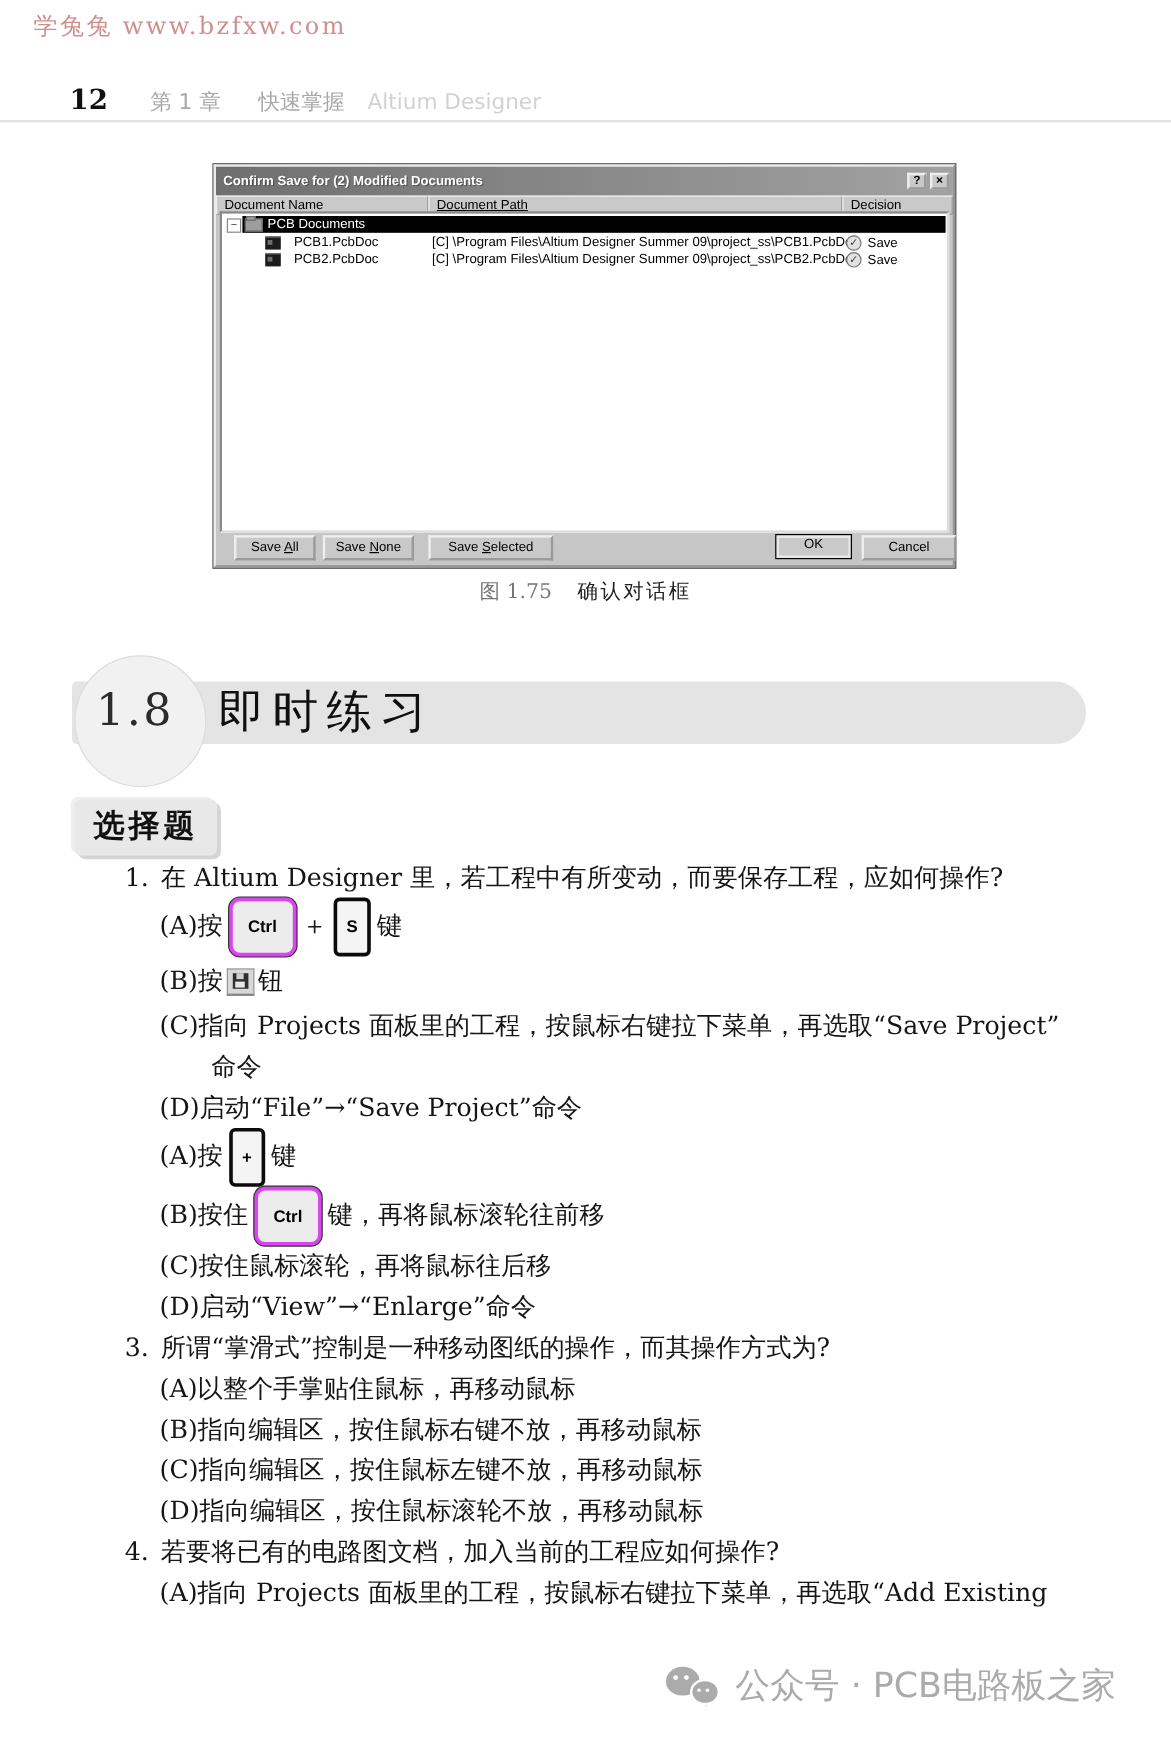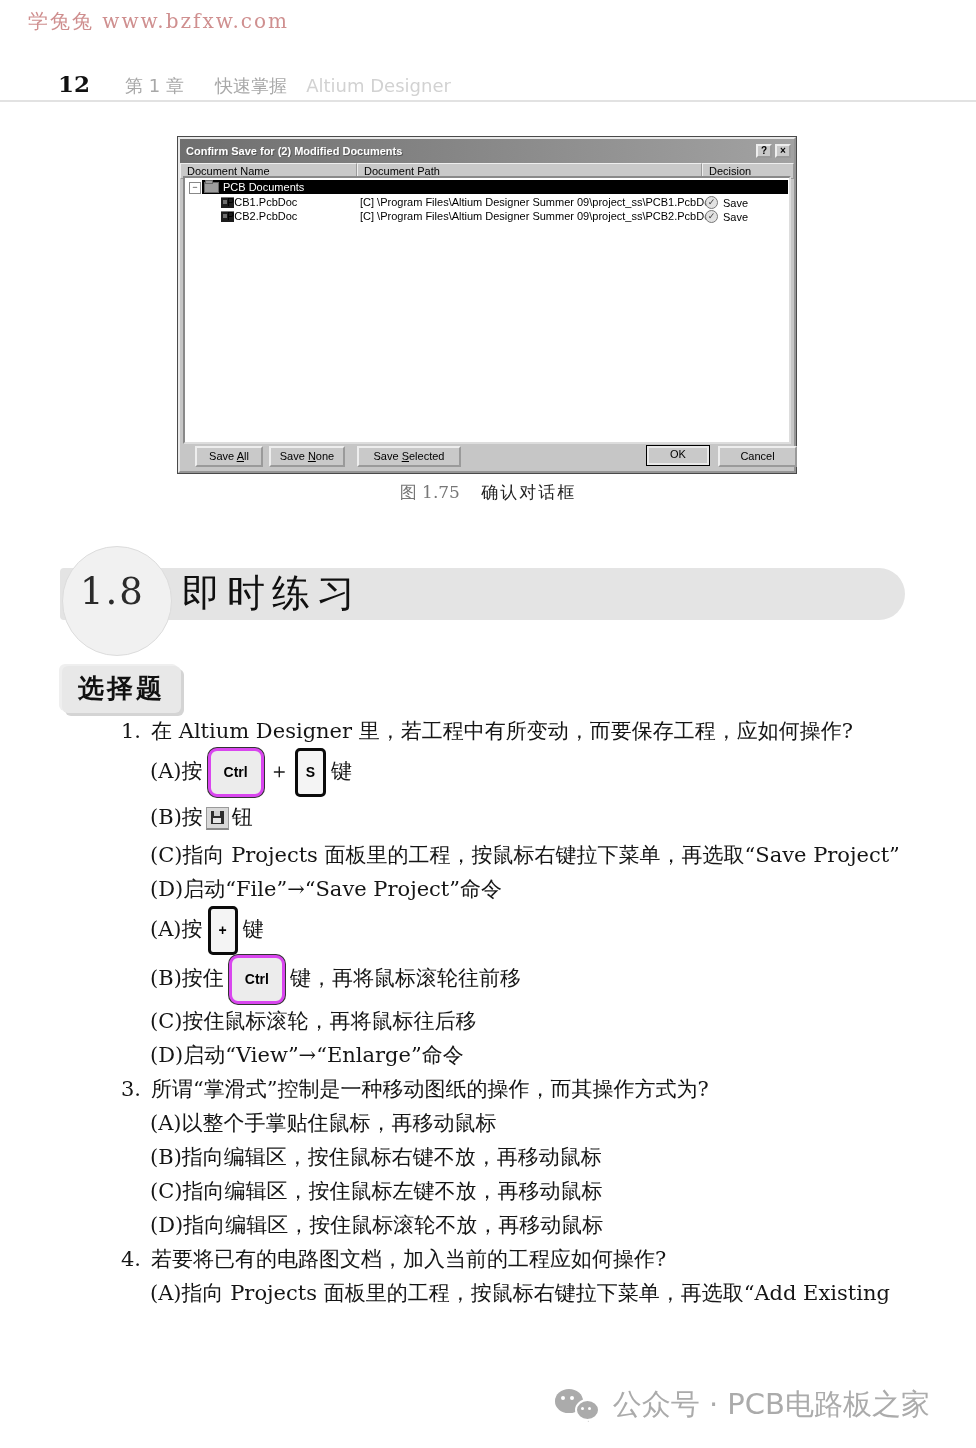--- a/index.html
+++ b/index.html
@@ -33,21 +33,21 @@
   .grow{position:absolute;left:0;right:0;top:2px;height:14px;}
   .expand{position:absolute;left:4px;top:2px;width:10px;height:10px;border:1px solid #888;background:#fff;
           font-size:9px;line-height:8px;text-align:center;color:#333;}
   .gbar{position:absolute;left:17px;right:1px;top:0;height:14px;background:#000;color:#fff;
         display:flex;align-items:center;}
   .folder{width:13px;height:9px;background:#9d9d9d;margin:0 4px 0 2px;position:relative;border:1px solid #666;}
   .folder::before{content:"";position:absolute;left:0;top:-3px;width:6px;height:2px;background:#9d9d9d;border:1px solid #666;}
   .drow{position:absolute;left:0;right:0;height:14px;white-space:nowrap;}
   .docicon{position:absolute;left:36px;top:1px;width:13px;height:10px;background:#1c1c1c;border-top:1px solid #777;}
   .docicon::after{content:"";position:absolute;left:2px;top:2px;width:4px;height:4px;background:#6e6e6e;}
-  .dname{position:absolute;left:42px;top:0;text-align:center;}
+  .dname{position:absolute;left:60px;top:0;text-align:center;}
   .dpath{position:absolute;left:175px;top:0;}
   .ddec{position:absolute;left:520px;top:0;display:flex;align-items:center;}
   .chk{width:11px;height:11px;border-radius:50%;border:1px solid #777;background:#e2e2e2;color:#3a3a3a;
        font-size:9px;line-height:10px;text-align:center;margin-right:5px;}
   .dlgbtn{position:absolute;height:21px;background:#c9c9c9;border:2px outset #eee;box-sizing:border-box;
           font-size:11px;text-align:center;line-height:16px;color:#000;cursor:default;}
   .bsa{left:15px;top:307px;width:68px;} .bsn{left:89px;top:307px;width:76px;}
   .bss{left:177px;top:307px;width:104px;}
   .bok{left:466px;top:306px;width:64px;border:1px solid #000;box-shadow:inset 0 0 0 2px #e8e8e8, inset 2px 2px 0 #fff;}
   .bca{left:538px;top:307px;width:79px;}
@@ -64,21 +64,21 @@
           background:#f1f1f1;border:1px solid #dcdcdc;}
   .secnum{position:absolute;left:80px;top:570px;font-size:37px;color:#2b2b2b;letter-spacing:2px;}
   .sectitle{position:absolute;left:182px;top:568px;font-size:38px;color:#101010;letter-spacing:7px;font-weight:500;}
 
   .badge{position:absolute;left:62px;top:666px;background:#e8e8e8;border-radius:6px;
          box-shadow:3px 3px 0 #d4d4d4, -3px -2px 0 #efefef;padding:5px 16px 7px 16px;}
   .badge span{font-family:Liberation Mono, monospace;font-weight:bold;font-size:26px;color:#111;letter-spacing:3px;}
 
   
   .questions{position:absolute;left:0;top:714px;width:976px;font-size:21px;color:#151515;}
-  .q-row{line-height:34px;white-space:nowrap;margin-left:17px;}
+  .q-row{line-height:34px;white-space:nowrap;}
   .q-row.tall{line-height:41px;}
   .q-num{display:inline-block;padding-left:104px;}
   .q-text{margin-left:10px;}
   .opt-label{display:inline-block;padding-left:133px;}
   .cont{padding-left:176px;}
   .keycap{display:inline-block;vertical-align:middle;margin:0 5px;text-align:center;
           font-family:"Liberation Sans","DejaVu Sans",sans-serif;font-weight:bold;color:#000;}
   .key-wide{border:3px solid #d946ef;border-radius:9px;background:#ececec;padding:1px 13px;font-size:14px;
             box-shadow:0 0 0 1px #333;}
   .key-sq{border:3px solid #0b0b0b;border-radius:5px;background:#f4f4f4;padding:1px 8px;font-size:14px;}
@@ -175,20 +175,21 @@
 
   <div class="badge">
     <span>选择题</span>
   </div>
 
   <div class="questions">
       <div class="q-row"><span class="q-num">1.</span><span class="q-text">在 Altium Designer 里，若工程中有所变动，而要保存工程，应如何操作?</span></div>
       <div class="q-row tall"><span class="opt-label">(A)</span><span>按</span><span class="keycap key-wide">Ctrl</span><span>＋</span><span class="keycap key-sq">S</span><span>键</span></div>
       <div class="q-row tall"><span class="opt-label">(B)</span><span>按</span><span class="save-btn"><span class="floppy"></span></span><span>钮</span></div>
       <div class="q-row"><span class="opt-label">(C)</span><span>指向 Projects 面板里的工程，按鼠标右键拉下菜单，再选取“Save Project”</span></div>
+      <div class="q-row cont">命令</div>
       <div class="q-row"><span class="opt-label">(D)</span><span>启动“File”→“Save Project”命令</span></div>
       <div class="q-row tall"><span class="opt-label">(A)</span><span>按</span><span class="keycap key-sq">+</span><span>键</span></div>
       <div class="q-row tall"><span class="opt-label">(B)</span><span>按住</span><span class="keycap key-wide">Ctrl</span><span>键，再将鼠标滚轮往前移</span></div>
       <div class="q-row"><span class="opt-label">(C)</span><span>按住鼠标滚轮，再将鼠标往后移</span></div>
       <div class="q-row"><span class="opt-label">(D)</span><span>启动“View”→“Enlarge”命令</span></div>
       <div class="q-row"><span class="q-num">3.</span><span class="q-text">所谓“掌滑式”控制是一种移动图纸的操作，而其操作方式为?</span></div>
       <div class="q-row"><span class="opt-label">(A)</span><span>以整个手掌贴住鼠标，再移动鼠标</span></div>
       <div class="q-row"><span class="opt-label">(B)</span><span>指向编辑区，按住鼠标右键不放，再移动鼠标</span></div>
       <div class="q-row"><span class="opt-label">(C)</span><span>指向编辑区，按住鼠标左键不放，再移动鼠标</span></div>
       <div class="q-row"><span class="opt-label">(D)</span><span>指向编辑区，按住鼠标滚轮不放，再移动鼠标</span></div>

